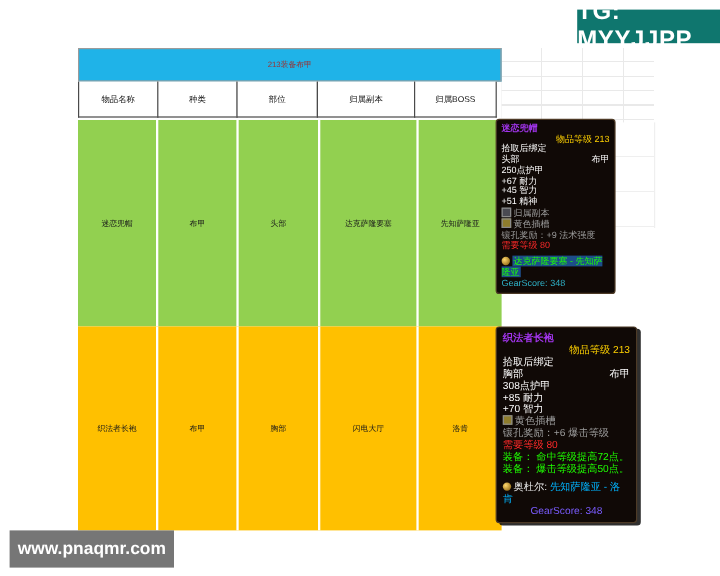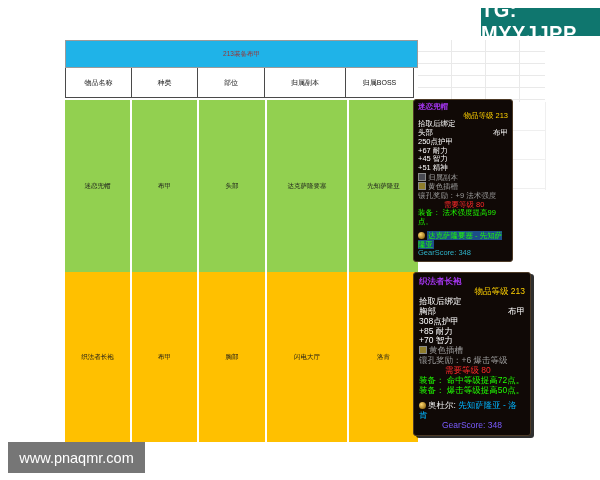--- a/index.html
+++ b/index.html
@@ -37,41 +37,41 @@
   .tip{position:absolute;background:#100906;border:1px solid #4d3a26;border-radius:3px;
        color:#fff;z-index:5;box-sizing:border-box;}
   .tip1{left:413px;top:99px;width:100px;padding:3px 4px;font-size:7.5px;line-height:8.7px;}
   .tip2{left:413px;top:272px;width:118px;padding:4px 5px;font-size:8.5px;line-height:9.9px;
         box-shadow:3px 2px 0 rgba(10,10,10,.85);}
   .t-title{color:#a335ee;font-weight:bold;}
   .t-ilvl{color:#ffd100;text-align:right;}
   .t-white{color:#ffffff;}
   .t-slotrow{display:flex;justify-content:space-between;color:#fff;}
   .t-gray{color:#9d9d9d;}
-  .t-red{color:#ff2a2a;margin-left:26px;}
+  .t-red{color:#ff2a2a;}
   .t-green{color:#1eff00;}
   .t-gap{height:5px;}
   .sock{display:inline-block;width:6px;height:6px;border:1px solid #8a8a8a;
         vertical-align:-1px;margin-right:2px;}
   .sock-meta{background:#4a4a52;}
   .sock-yellow{background:#8f7d2c;}
   .boss-dot{display:inline-block;width:7px;height:7px;border-radius:50%;
         background:radial-gradient(circle at 35% 35%, #ffd76e, #7a5200);vertical-align:-1px;margin-right:2px;}
   .src1{color:#1eff00;background:#1d4e89;padding:0 1px;}
   .src2-pre{color:#e8e8e8;}
   .src2{color:#00b4ff;}
   .gs1{color:#2fb3c9;}
   .gs2{color:#7a5cff;text-align:center;}
 
   
   .tg-badge{position:absolute;left:481px;top:8px;width:119px;height:28px;background:#0f766e;
     color:#fff;font-weight:bold;font-size:20px;display:flex;align-items:center;justify-content:center;
     letter-spacing:.5px;}
   .site-badge{position:absolute;left:8px;top:442px;width:137px;height:31px;background:#767676;
-    color:#fff;font-weight:normal;font-size:14.5px;display:flex;align-items:center;justify-content:center;}
+    color:#fff;font-weight:bold;font-size:14.5px;display:flex;align-items:center;justify-content:center;}
 </style>
 </head>
 <body>
 
 <div id="stage">
 
   <div class="grid-a"></div>
   <div class="grid-b"></div>
 
   <div class="tg-badge">
@@ -118,21 +118,20 @@
     <div class="t-white">+45 智力</div>
     <div class="t-white">+51 精神</div>
     <div class="t-gray">
       <span class="sock sock-meta"></span><span>归属副本</span>
     </div>
     <div class="t-gray">
       <span class="sock sock-yellow"></span><span>黄色插槽</span>
     </div>
     <div class="t-gray">镶孔奖励：+9 法术强度</div>
     <div class="t-red">需要等级 80</div>
-    <div class="t-green">装备： 法术强度提高99点。</div>
     <div class="t-gap"></div>
     <div>
       <span class="boss-dot"></span><span class="src1">达克萨隆要塞 - 先知萨隆亚</span>
     </div>
     <div class="gs1">
       <span>GearScore:</span>
       <span>348</span>
     </div>
   </div>
 

